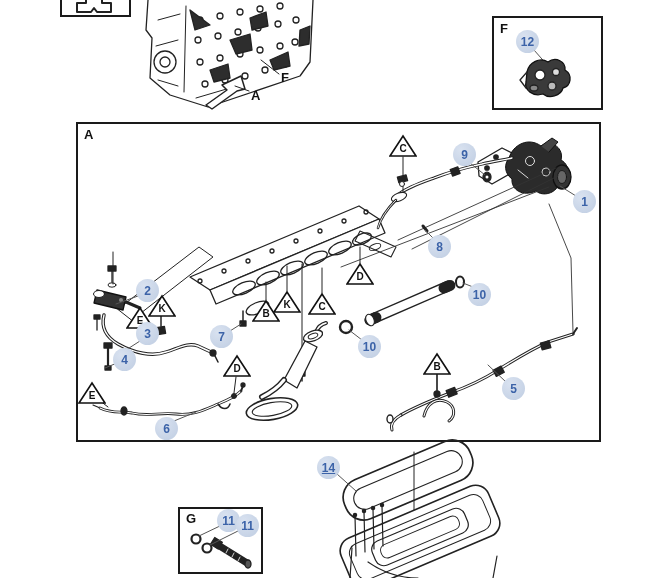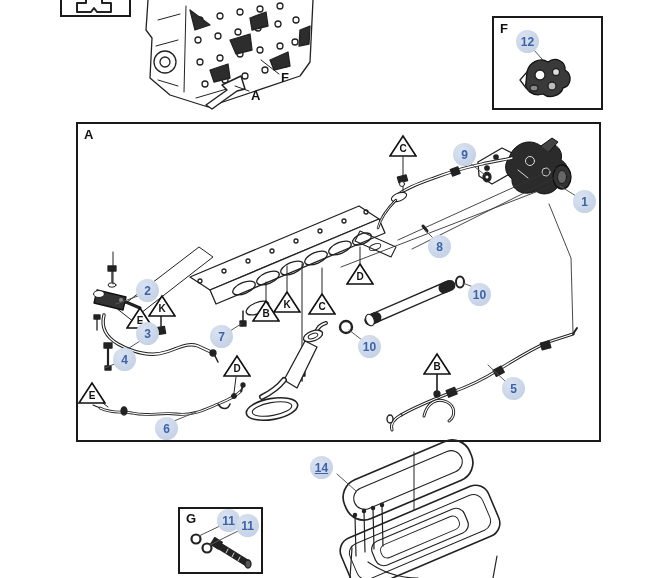--- a/index.html
+++ b/index.html
@@ -293,21 +293,21 @@
   <div class="balloon" style="left:453px;top:143px;">9</div>
   <div class="balloon" style="left:428px;top:235px;">8</div>
   <div class="balloon" style="left:136px;top:279px;">2</div>
   <div class="balloon" style="left:136px;top:322px;">3</div>
   <div class="balloon" style="left:113px;top:348px;">4</div>
   <div class="balloon" style="left:210px;top:325px;">7</div>
   <div class="balloon" style="left:468px;top:283px;">10</div>
   <div class="balloon" style="left:358px;top:335px;">10</div>
   <div class="balloon" style="left:155px;top:417px;">6</div>
   <div class="balloon" style="left:502px;top:377px;">5</div>
-  <div class="balloon" style="left:310px;top:456px;text-decoration:underline;">14</div>
+  <div class="balloon" style="left:317px;top:456px;text-decoration:underline;">14</div>
   <div class="balloon" style="left:217px;top:509px;">11</div>
   <div class="balloon" style="left:236px;top:514px;">11</div>
 
   <div class="tri" style="left:389px;top:134px;">
     <svg width="28" height="24">
         <polygon points="14,2 27,22 1,22" fill="#fff" stroke="#111" stroke-width="1.6"></polygon>
       </svg>
       <span>C</span>
   </div>
   <div class="tri" style="left:126px;top:306px;">

